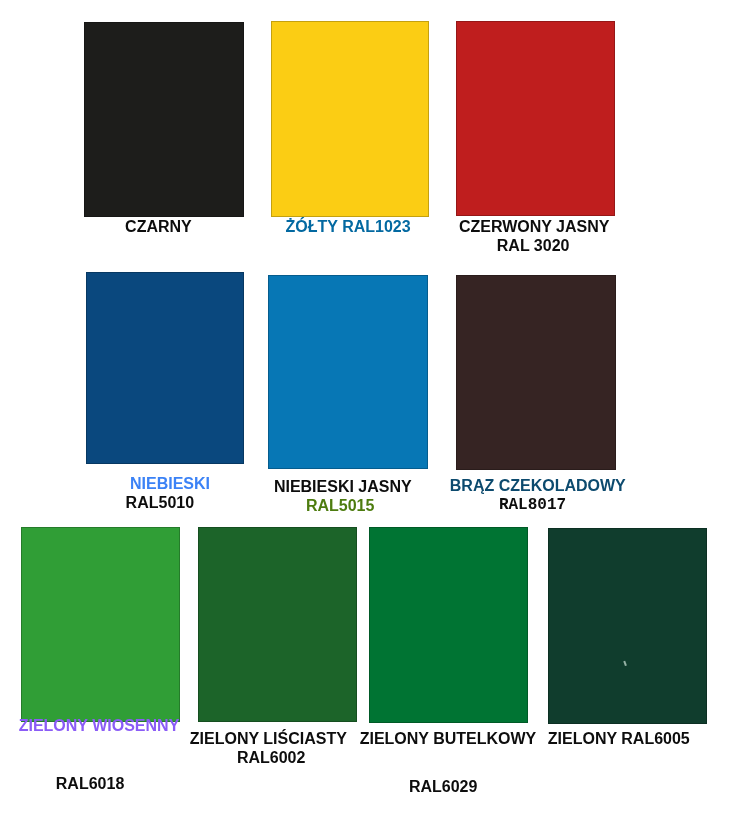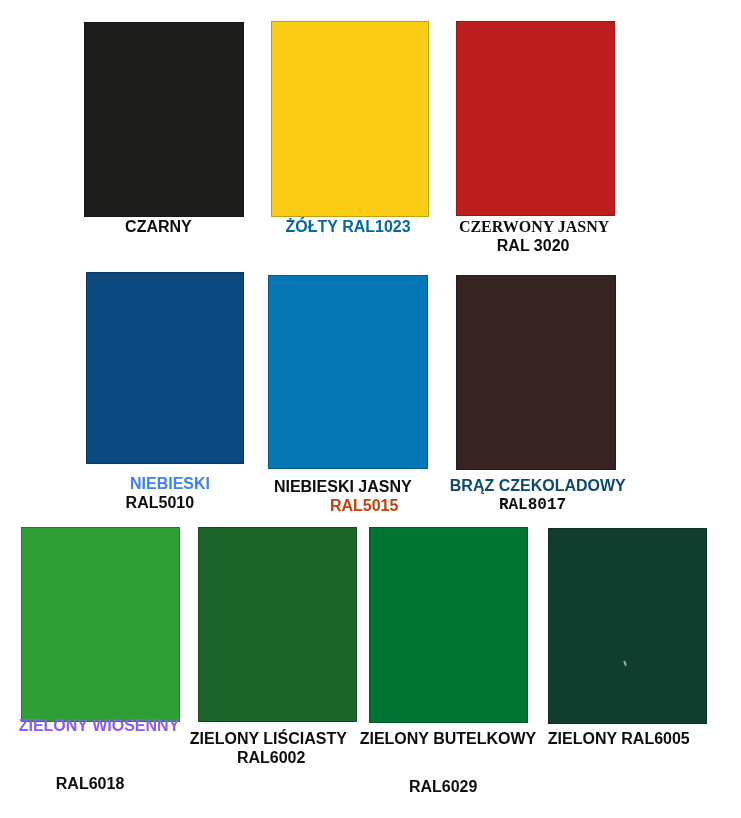--- a/index.html
+++ b/index.html
@@ -49,32 +49,32 @@
   <div class="swatch">
     <div class="swatch-chip" style="left: 84px; top: 22px; width: 160px; height: 195px; background: rgb(29, 29, 27);"></div>
     <div class="swatch-label" style="left: 125.1px; top: 216.6px; color: rgb(13, 13, 13);">CZARNY</div>
   </div>
   <div class="swatch">
     <div class="swatch-chip" style="left: 271px; top: 21px; width: 158px; height: 196px; background: rgb(251, 205, 20);"></div>
     <div class="swatch-label" style="left: 285.6px; top: 216.6px; color: #0369a1;">ŻÓŁTY RAL1023</div>
   </div>
   <div class="swatch">
     <div class="swatch-chip" style="left: 456px; top: 21px; width: 159px; height: 195px; background: rgb(191, 30, 30);"></div>
-    <div class="swatch-label" style="left: 458.9px; top: 217.4px; color: rgb(13, 13, 13); font-family: Liberation Serif, serif;">CZERWONY JASNY</div>
+    <div class="swatch-label" style="left: 458.9px; top: 217.4px; color: rgb(13, 13, 13);">CZERWONY JASNY</div>
     <div class="swatch-label" style="left: 496.8px; top: 236.1px; color: rgb(13, 13, 13);">RAL 3020</div>
   </div>
   <div class="swatch">
     <div class="swatch-chip" style="left: 86px; top: 272px; width: 158px; height: 192px; background: rgb(10, 72, 126);"></div>
     <div class="swatch-label" style="left: 130px; top: 473.7px; color: #3b82f6;">NIEBIESKI</div>
     <div class="swatch-label" style="left: 125.6px; top: 492.6px; color: rgb(13, 13, 13);">RAL5010</div>
   </div>
   <div class="swatch">
     <div class="swatch-chip" style="left: 268px; top: 275px; width: 160px; height: 194px; background: rgb(7, 119, 181);"></div>
     <div class="swatch-label" style="left: 273.9px; top: 476.7px; color: rgb(13, 13, 13);">NIEBIESKI JASNY</div>
-    <div class="swatch-label" style="left: 305.9px; top: 495.7px; color: #c2410c; margin-left: 24px;">RAL5015</div>
+    <div class="swatch-label" style="left: 305.9px; top: 495.7px; color: #4d7c0f;">RAL5015</div>
   </div>
   <div class="swatch">
     <div class="swatch-chip" style="left: 456px; top: 275px; width: 160px; height: 195px; background: rgb(54, 36, 35);"></div>
     <div class="swatch-label" style="left: 449.8px; top: 476.4px; color: #0c4a6e;">BRĄZ CZEKOLADOWY</div>
     <div class="swatch-label" style="left: 498.9px; top: 495px; color: rgb(13, 13, 13); font-family: Liberation Mono, monospace;">RAL8017</div>
   </div>
   <div class="swatch">
     <div class="swatch-chip" style="left: 21px; top: 527px; width: 159px; height: 195px; background: rgb(48, 158, 54);"></div>
     <div class="swatch-label" style="left: 18.7px; top: 716px; color: #8b5cf6;">ZIELONY WIOSENNY</div>
     <div class="swatch-label" style="left: 55.8px; top: 748.3px; color: rgb(13, 13, 13); margin-top: 26px;">RAL6018</div>

